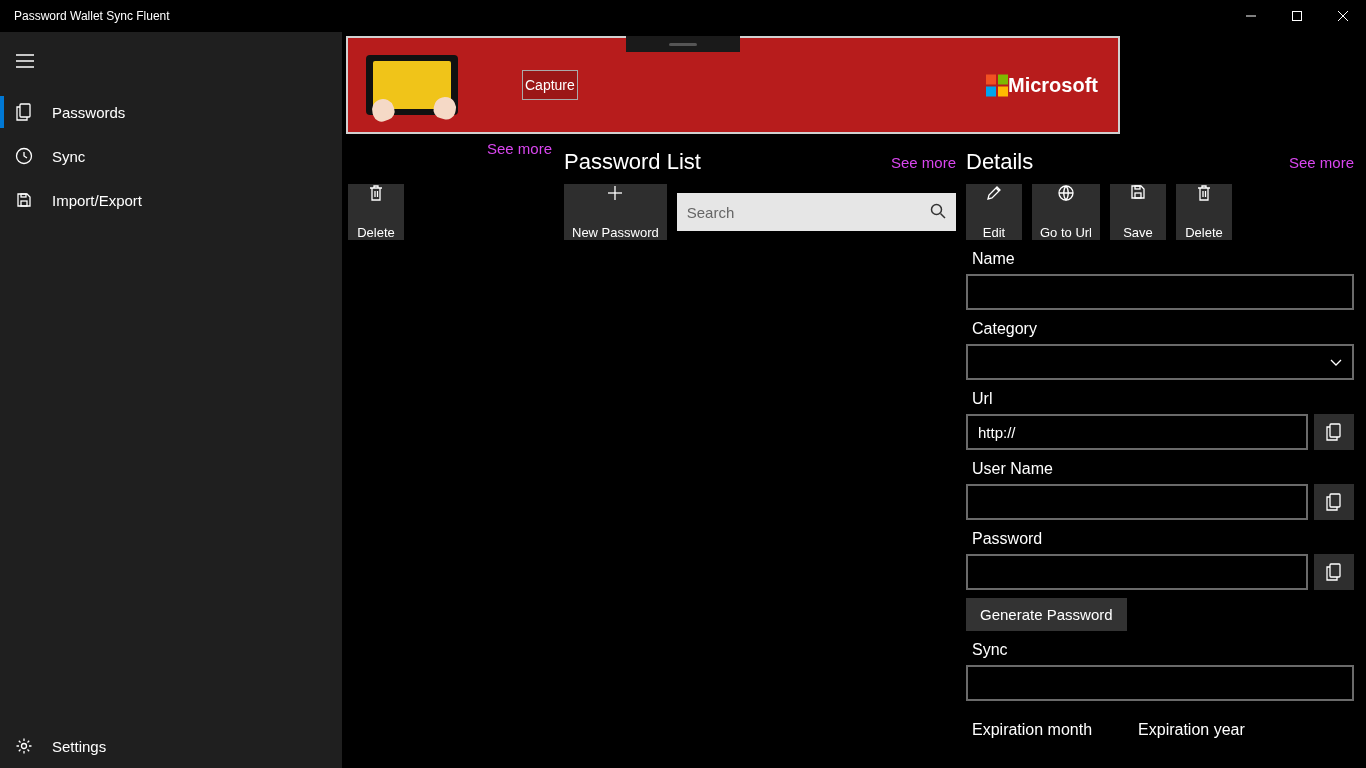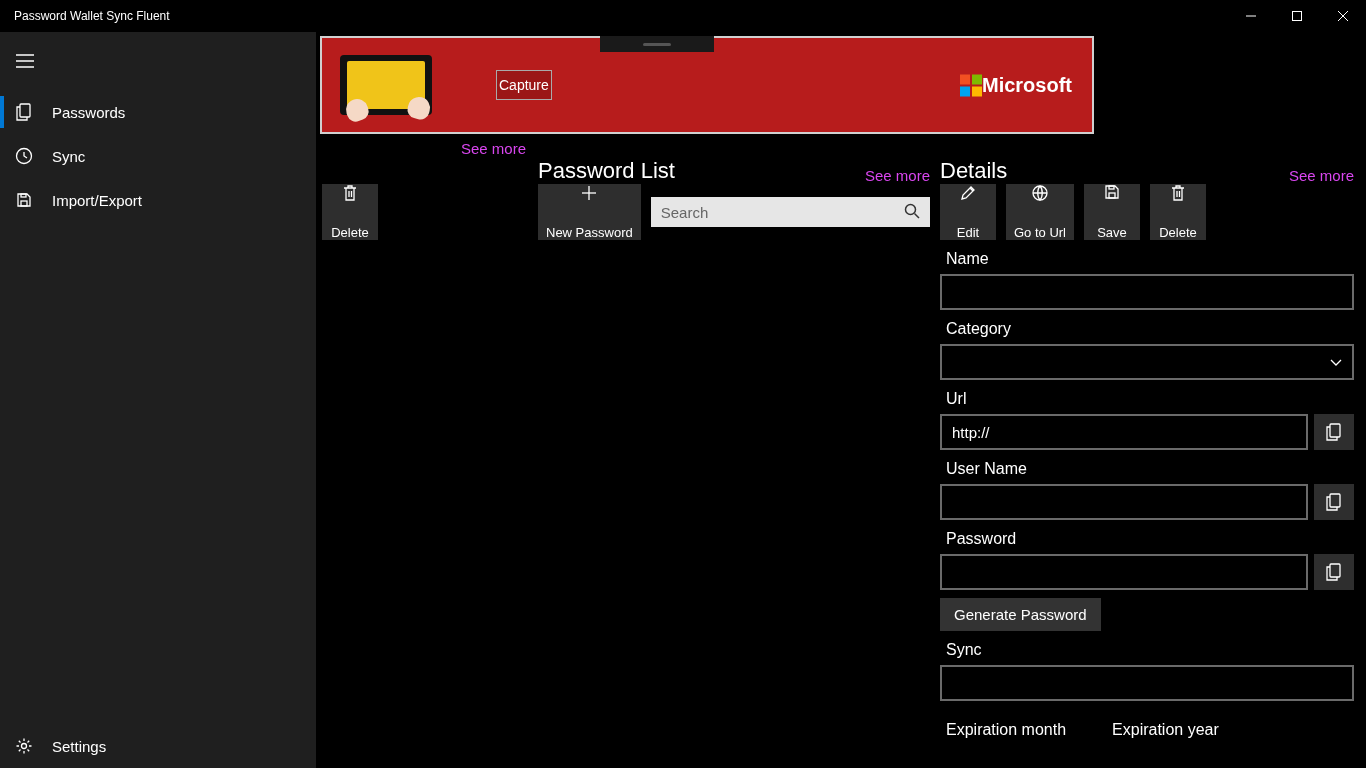--- a/index.html
+++ b/index.html
@@ -28,21 +28,21 @@
     align-items: center;
     justify-content: center;
     color: #fff;
   }
   .winbtn svg { stroke: #fff; }
   .content {
     display: flex;
     height: calc(100% - 32px);
   }
   .sidebar {
-    width: 316px;
+    width: 342px;
     background: #1f1f1f;
     display: flex;
     flex-direction: column;
   }
   .hamburger {
     height: 58px;
     display: flex;
     align-items: center;
     padding-left: 16px;
   }
@@ -132,21 +132,21 @@
   .columns {
     flex: 1;
     display: flex;
     overflow: hidden;
   }
   .col1 { width: 216px; padding: 0 6px; position:relative;}
   .col2 { width: 404px; padding: 0 6px; position:relative;}
   .col3 { flex: 1; padding: 0 12px 8px 4px; overflow-y:auto; }
   .section-header {
     display: flex;
-    align-items: flex-end;
+    align-items: center;
     justify-content: space-between;
     height: 44px;
   }
   .section-title {
     font-size: 22px;
     font-weight: 400;
   }
   .see-more {
     color: #d946ef;
     font-size: 15px;
@@ -165,21 +165,21 @@
     flex-direction: column;
     align-items: center;
     justify-content: space-between;
     gap: 2px;
     padding: 0 8px;
     font-size: 13px;
   }
   .cmdbtn .icon svg { stroke:#fff; fill:none;}
   .searchbox {
     flex: 1;
-    height: 30px;
+    height: 38px;
     background: #e6e6e6;
     display: flex;
     align-items: center;
     padding: 0 10px;
     min-width: 200px;
   }
   .searchbox input {
     flex: 1;
     border: none;
     background: transparent;

